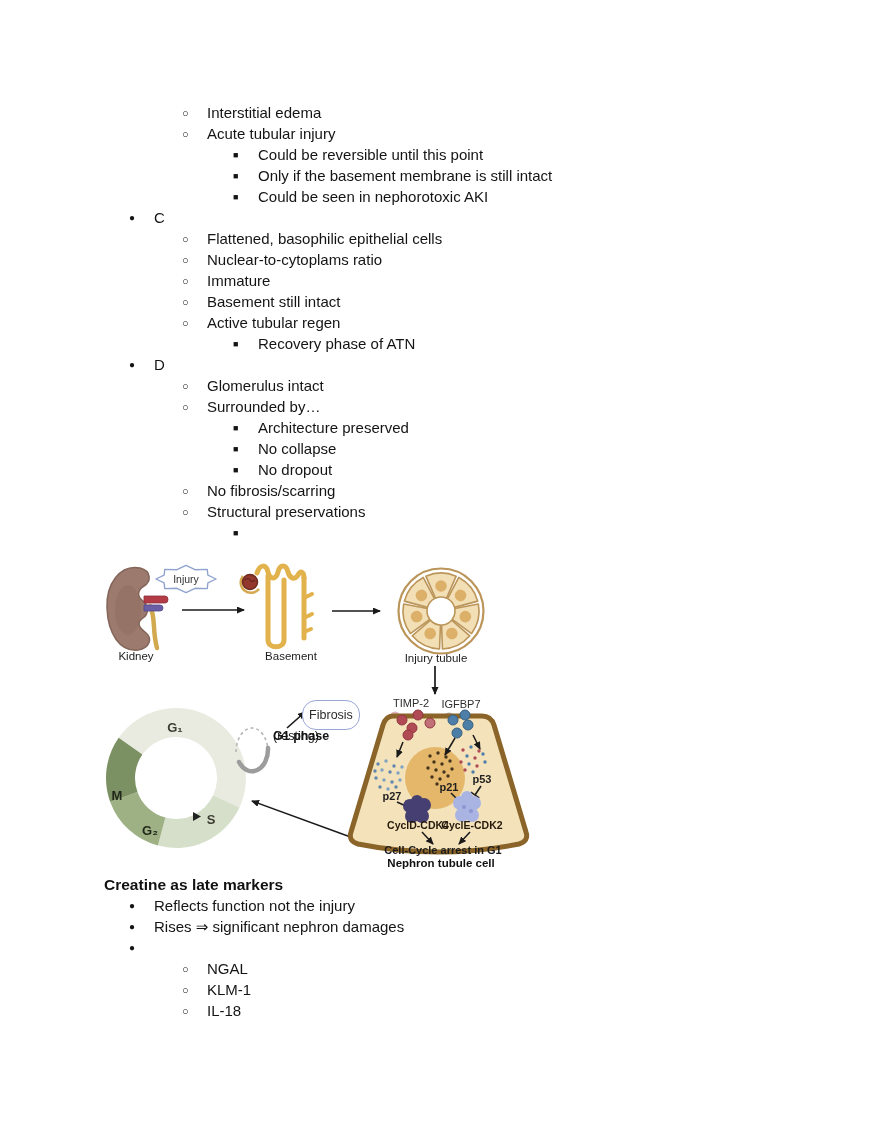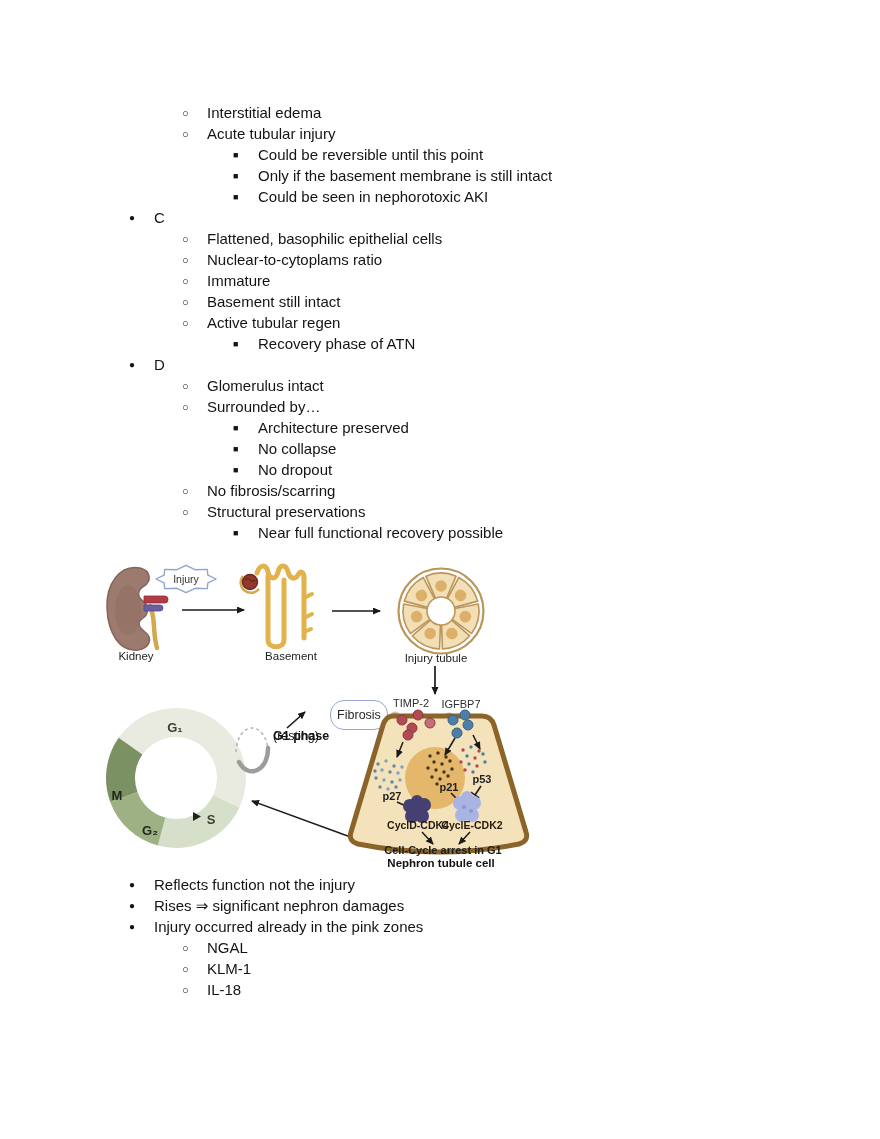--- a/index.html
+++ b/index.html
@@ -23,21 +23,21 @@
   
   .figure{position:absolute;left:0;top:0;width:880px;height:1139px;pointer-events:none;}
   .figure svg, .figure div{position:absolute;}
   svg text{font-family:"Liberation Sans",sans-serif;}
   .organ-label{transform:translateX(-50%);font-size:11.5px;font-weight:500;color:#1d1d1d;white-space:nowrap;text-align:right;}
   .g1phase{left:273px;top:729px;transform:translateX(-50%);text-align:center;
            font-size:12.5px;line-height:14px;color:#151515;white-space:nowrap;}
   .g1phase .b{font-weight:bold;}
   .fibrosis{left:302px;top:700px;width:56px;height:28px;border:1.6px solid #9aa6d6;
             border-radius:14px;background:#fefeff;display:flex;align-items:center;
-            justify-content:center;font-size:12.5px;color:#2b2b2b;margin-left:28px;}
+            justify-content:center;font-size:12.5px;color:#2b2b2b;}
 </style>
 </head>
 <body>
 
 <div class="page">
 
   <div class="list" id="notes-top">
   <div class="line lv2">
     <span class="bullet">○</span>
     <span class="txt">Interstitial edema</span>
@@ -133,21 +133,20 @@
     <span class="txt">No fibrosis/scarring</span>
   </div>
 
   <div class="line lv2">
     <span class="bullet">○</span>
     <span class="txt">Structural preservations</span>
   </div>
 
   <div class="line lv3">
     <span class="bullet">■</span>
-    <span class="txt">Near full functional recovery possible</span>
   </div>
 </div>
 
   <div class="figure">
 
     <svg style="left:100px;top:560px" width="90" height="100" viewBox="0 0 90 100">
       <path d="M 40,8 C 20,4 6,24 7,48 C 8,74 20,92 38,90 C 50,88 53,78 45,72 C 38,67 37,62 43,58 C 49,54 49,45 43,41 C 37,37 37,30 44,26 C 51,22 52,11 40,8 Z" fill="#9d7a6e" stroke="#84655a" stroke-width="1.5"></path>
       <ellipse cx="28" cy="50" rx="13" ry="25" fill="#8d6b60" opacity="0.45"></ellipse>
       <path d="M 50,46 C 56,58 52,70 57,88" fill="none" stroke="#d2a94f" stroke-width="4.5" stroke-linecap="round"></path>
       <path d="M 44,36 L 65,36 Q 68,36 68,39.5 Q 68,43 65,43 L 44,43 Z" fill="#b23b46" stroke="#8e2d37" stroke-width="0.8"></path>
@@ -398,34 +397,34 @@
 
       <line x1="82" y1="142" x2="93" y2="154" stroke="#1a1a1a" stroke-width="1.5" marker-end="url(#m6)"></line>
       <line x1="130" y1="142" x2="119" y2="154" stroke="#1a1a1a" stroke-width="1.5" marker-end="url(#m6)"></line>
 
       <text x="103" y="164" text-anchor="middle" font-size="11" font-weight="700" fill="#1c1c1c">Cell-Cycle arrest in G1</text>
       <text x="101" y="177" text-anchor="middle" font-size="11.5" font-weight="700" fill="#111">Nephron tubule cell</text>
     </svg>
   </div>
 
   <div class="list" id="notes-bottom">
+    <div class="heading">Creatine as late markers</div>
     <div>
   <div class="line lv1">
     <span class="bullet">●</span>
     <span class="txt">Reflects function not the injury</span>
   </div>
 
   <div class="line lv1">
     <span class="bullet">●</span>
     <span class="txt">Rises ⇒ significant nephron damages</span>
   </div>
 
   <div class="line lv1">
     <span class="bullet">●</span>
-    <span class="txt">Injury occurred already in the pink zones</span>
   </div>
 
   <div class="line lv2">
     <span class="bullet">○</span>
     <span class="txt">NGAL</span>
   </div>
 
   <div class="line lv2">
     <span class="bullet">○</span>
     <span class="txt">KLM-1</span>

